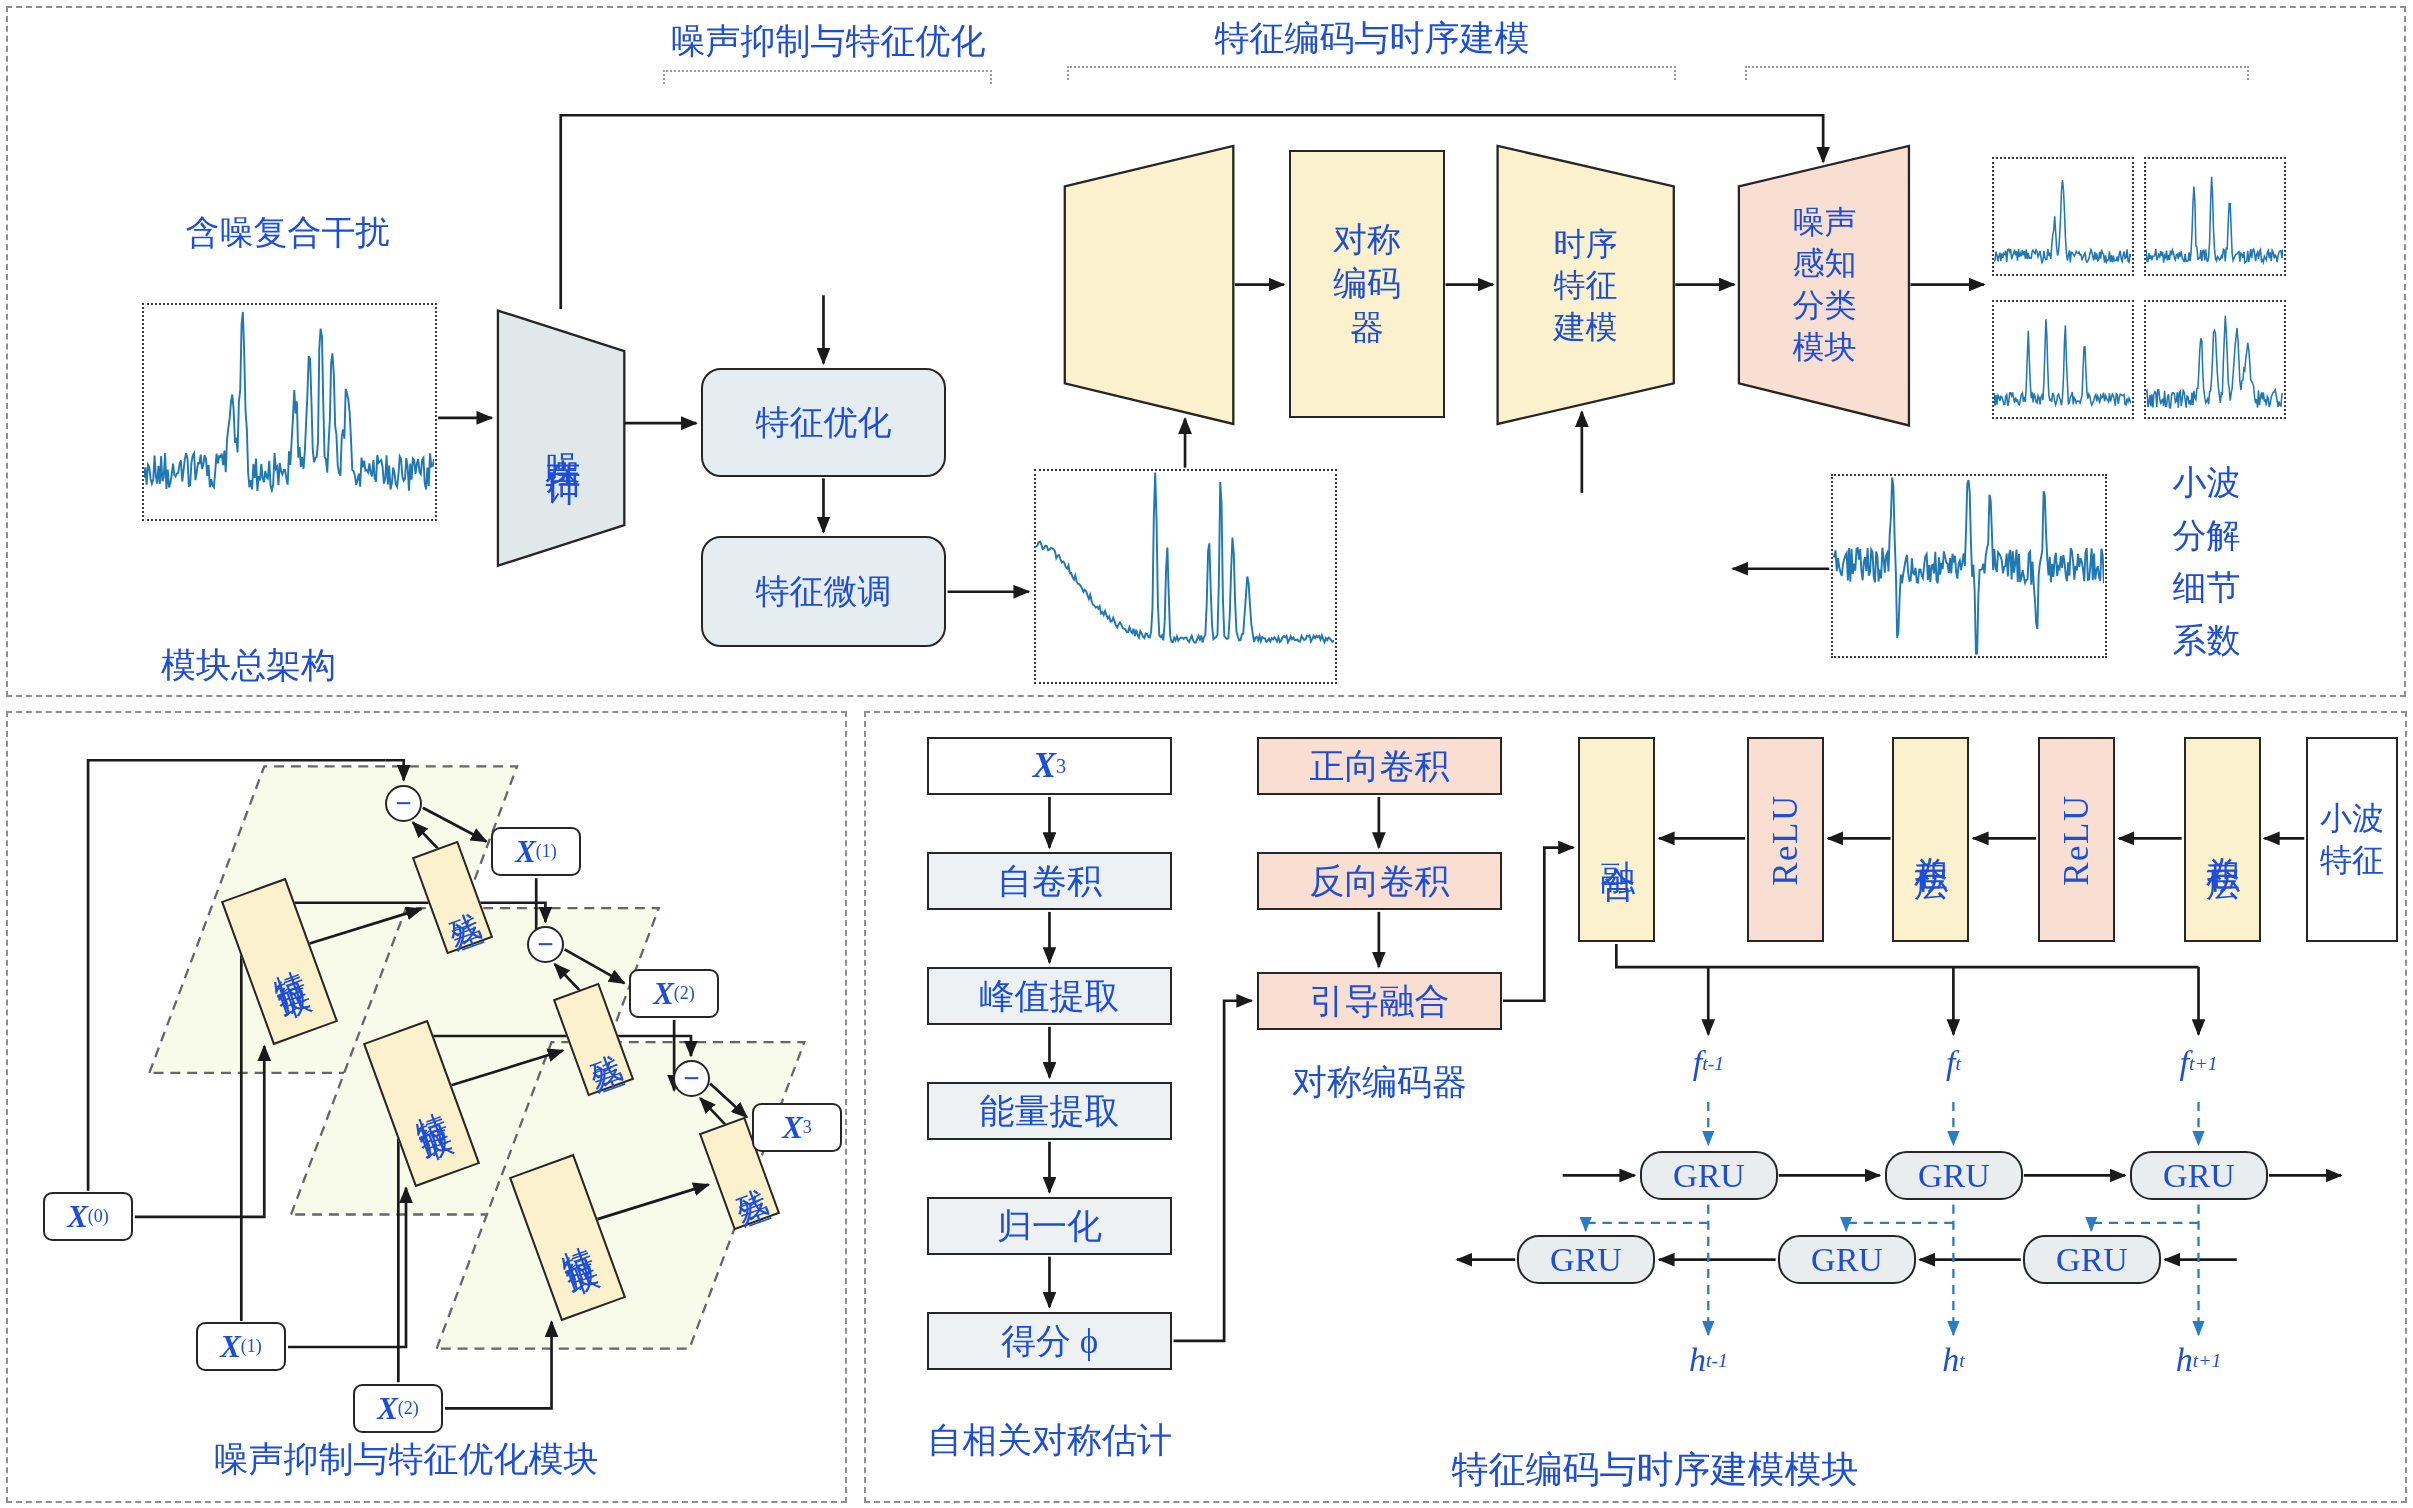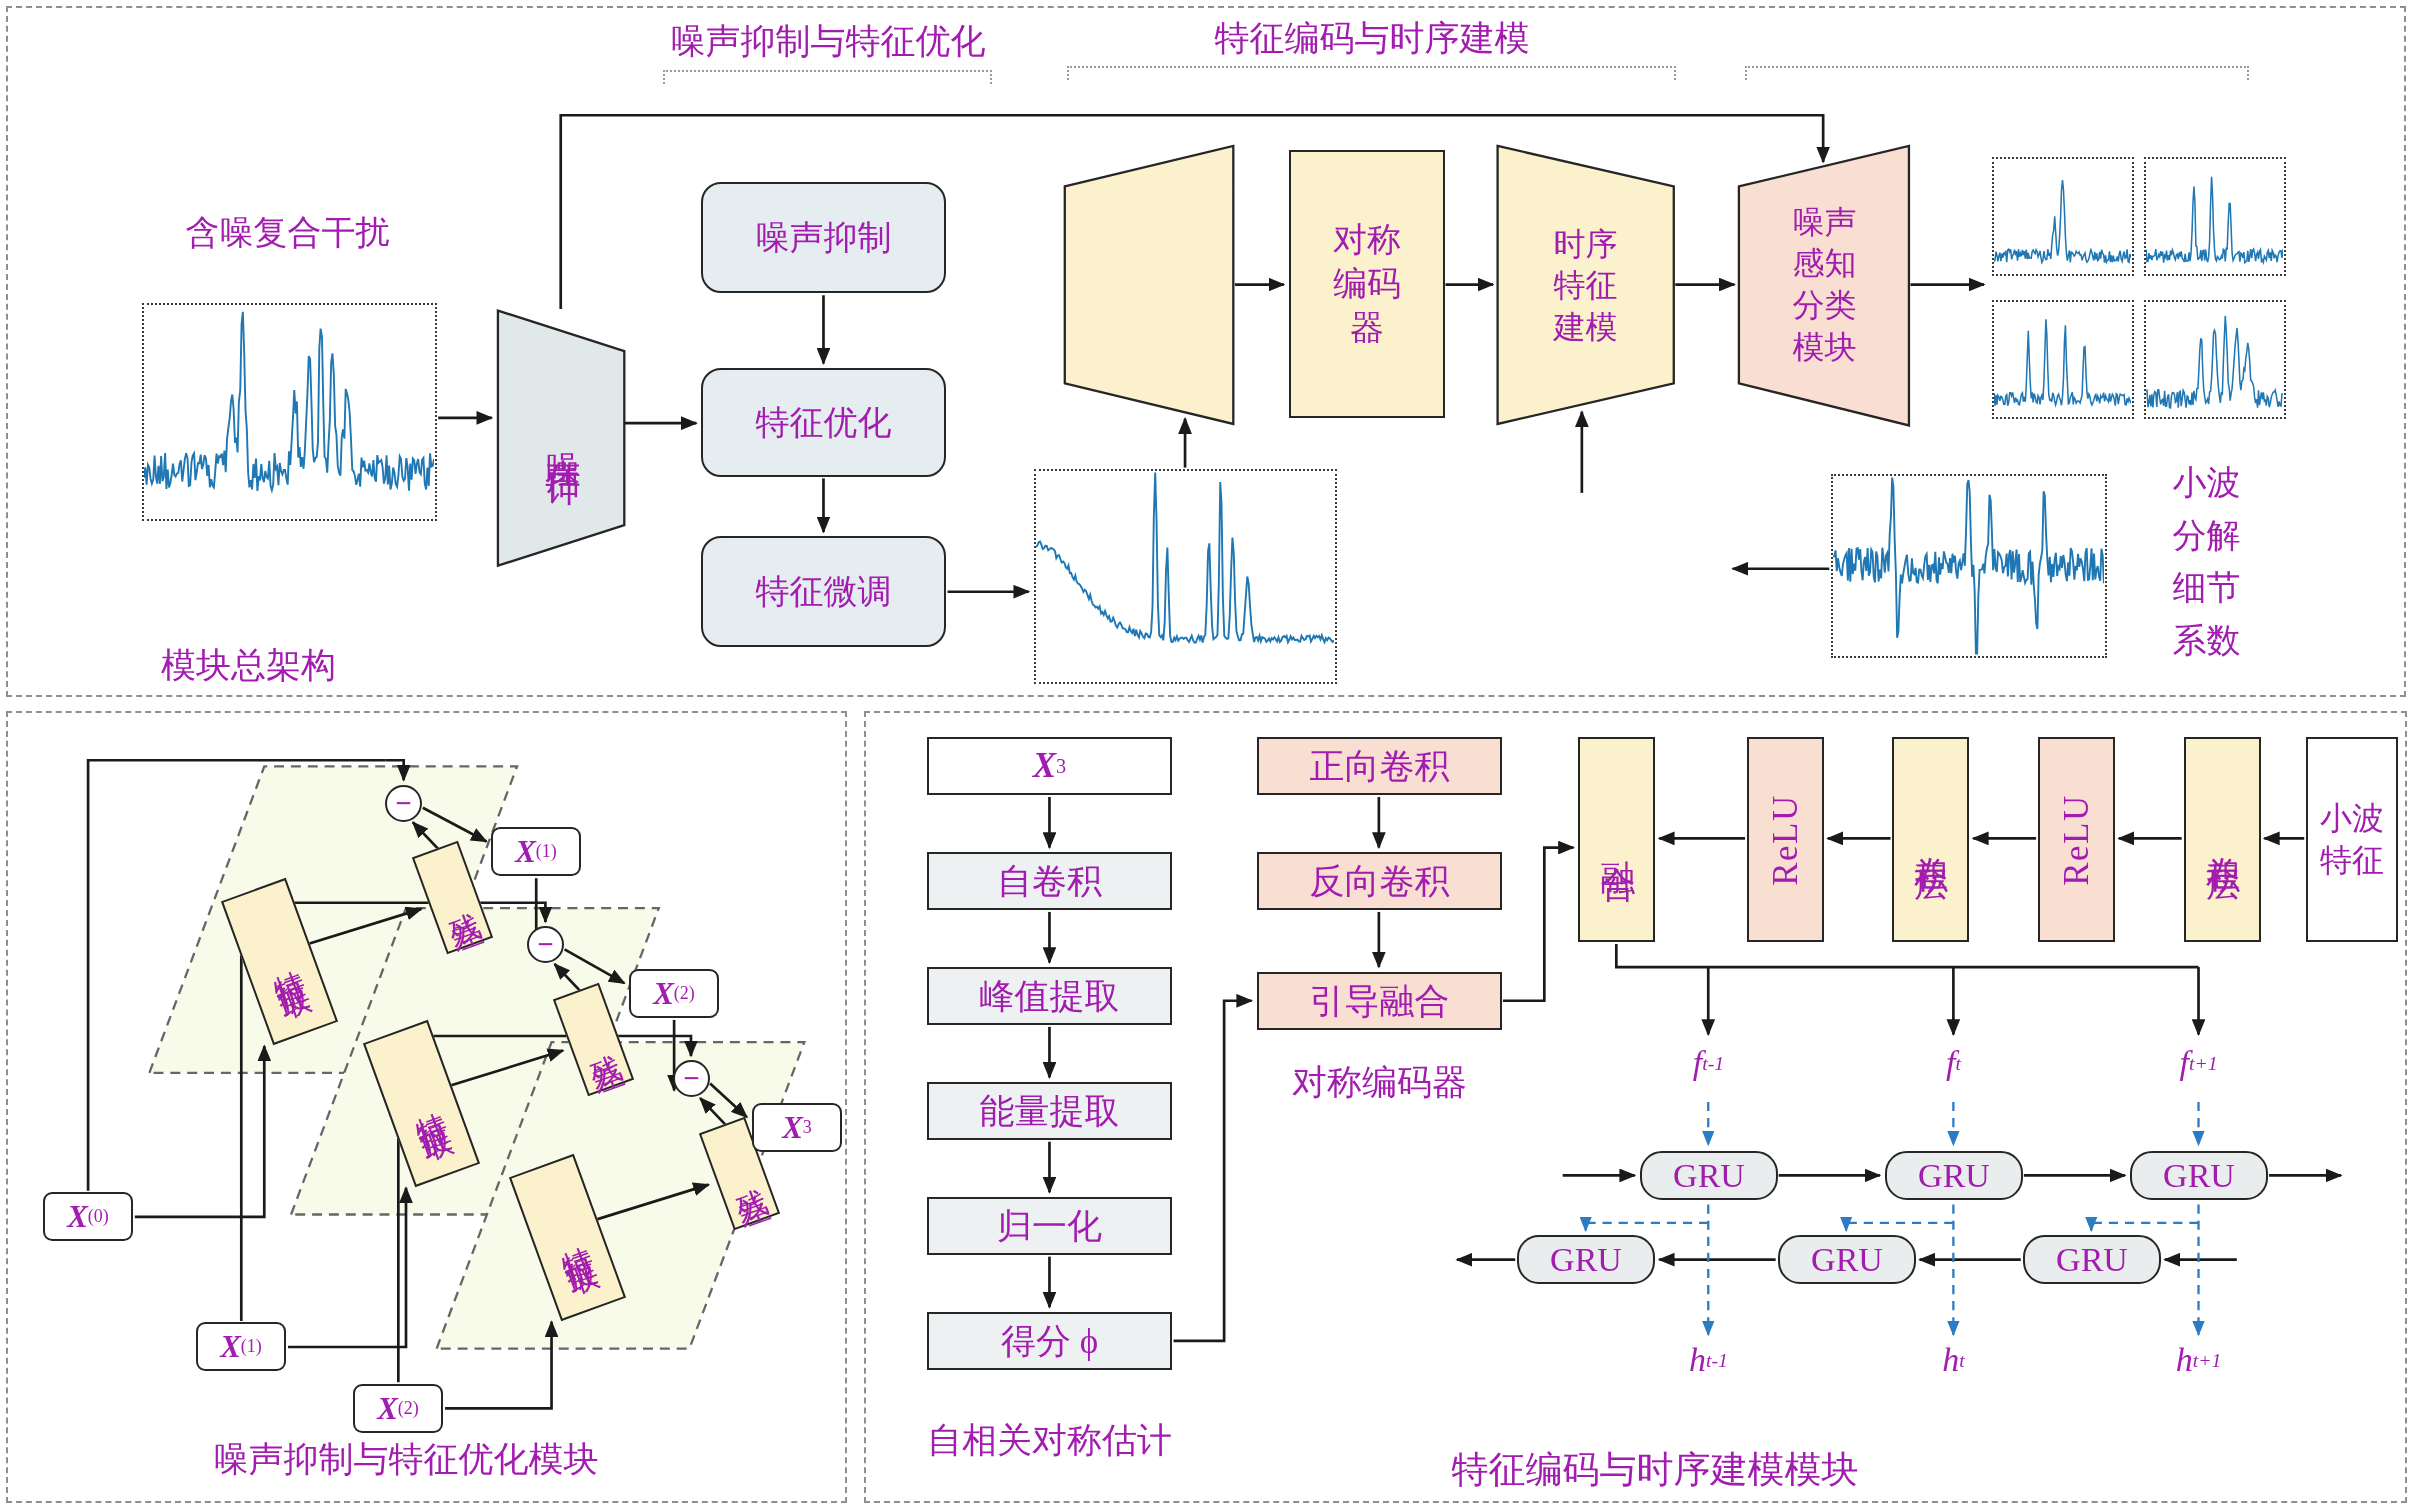--- a/index.html
+++ b/index.html
@@ -1,17 +1,17 @@
 <!DOCTYPE html>
 <html style="font-size:12.3px"><head>
 <meta charset="utf-8">
 <style>
 *{box-sizing:border-box;margin:0;padding:0}
 body{background:#fff;width:2413px;height:1509px;overflow:hidden}
-.stage{position:relative;width:2413px;height:1211px;background:#fff;color:#a21caf;
+.stage{position:relative;width:2413px;height:1211px;background:#fff;color:#1d4ed8;
   font-family:"Liberation Serif","DejaVu Serif",serif}
 .panel{position:absolute;border:2.3px dashed #8f8f8f;background:#fff;z-index:0}
 svg.wires{position:absolute;left:0;top:0;z-index:1}
 .node{position:absolute;z-index:2;display:flex;align-items:center;justify-content:center;text-align:center}
 .box{border:2.3px solid #262626}
 .yellow{background:#fbf1cc}
 .pink{background:#f9dfd2}
 .grayb{background:#e6edf0}
 .lgray{background:#edf1f2}
 .white{background:#fff}
@@ -150,21 +150,20 @@
   <div class="plot" style="left:142px;top:303px;width:295px;height:218px">
     <svg width="290" height="214" viewBox="0 0 379 279">
         <polyline fill="none" stroke="#1f77b4" stroke-width="2.5" points="0.0,225.3 1.7,211.7 3.4,234.4 5.2,208.6 6.9,212.0 8.6,226.7 10.3,233.1 12.1,227.9 13.8,196.5 15.5,223.3 17.2,233.2 18.9,209.8 20.7,233.4 22.4,197.2 24.1,230.1 25.8,224.5 27.6,193.2 29.3,240.1 31.0,214.6 32.7,238.2 34.5,231.9 36.2,221.5 37.9,206.9 39.6,221.8 41.3,223.8 43.1,219.8 44.8,219.0 46.5,207.3 48.2,202.8 50.0,230.4 51.7,215.4 53.4,200.9 55.1,193.4 56.9,200.6 58.6,236.0 60.3,235.1 62.0,205.7 63.7,196.5 65.5,193.4 67.2,228.5 68.9,217.9 70.6,206.3 72.4,206.6 74.1,195.3 75.8,214.1 77.5,208.2 79.2,196.0 81.0,200.7 82.7,222.9 84.4,208.7 86.1,237.9 87.9,227.3 89.6,235.6 91.3,237.9 93.0,218.3 94.8,193.9 96.5,206.8 98.2,197.3 99.9,198.2 101.6,194.0 103.4,208.9 105.1,189.9 106.8,218.3 108.5,175.2 110.3,159.9 112.0,147.6 113.7,125.6 115.4,116.6 117.1,135.9 118.9,179.6 120.6,173.0 122.3,192.4 124.0,126.2 125.8,110.7 127.5,25.0 129.2,8.5 130.9,60.1 132.7,138.4 134.4,161.9 136.1,218.9 137.8,237.9 139.5,228.6 141.3,240.6 143.0,207.4 144.7,225.6 146.4,200.2 148.2,242.6 149.9,223.2 151.6,228.9 153.3,207.4 155.0,225.6 156.8,231.2 158.5,216.6 160.2,224.5 161.9,226.4 163.7,203.4 165.4,236.0 167.1,241.8 168.8,234.6 170.6,193.3 172.3,213.9 174.0,210.9 175.7,235.0 177.4,206.1 179.2,217.0 180.9,221.1 182.6,215.2 184.3,215.3 186.1,226.5 187.8,234.4 189.5,190.8 191.2,208.7 192.9,178.3 194.7,146.5 196.4,110.7 198.1,141.5 199.8,125.7 201.6,199.0 203.3,185.3 205.0,211.3 206.7,198.4 208.5,213.7 210.2,190.7 211.9,152.6 213.6,115.5 215.3,66.4 217.1,70.3 218.8,124.8 220.5,187.8 222.2,205.0 224.0,199.5 225.7,198.2 227.4,178.6 229.1,56.7 230.8,30.6 232.6,41.2 234.3,128.7 236.0,198.2 237.7,200.7 239.5,218.8 241.2,180.3 242.9,149.7 244.6,75.0 246.3,63.0 248.1,91.0 249.8,157.7 251.5,169.5 253.2,209.6 255.0,219.0 256.7,222.7 258.4,172.4 260.1,162.3 261.9,174.4 263.6,109.3 265.3,115.3 267.0,123.4 268.7,139.2 270.5,174.9 272.2,215.3 273.9,217.0 275.6,222.6 277.4,234.7 279.1,227.7 280.8,220.1 282.5,237.0 284.3,199.1 286.0,211.8 287.7,203.0 289.4,216.1 291.1,215.3 292.9,218.6 294.6,206.8 296.3,218.9 298.0,223.7 299.8,202.2 301.5,225.7 303.2,230.7 304.9,195.9 306.6,205.9 308.4,204.1 310.1,202.2 311.8,211.4 313.5,233.1 315.3,226.4 317.0,196.0 318.7,234.3 320.4,209.5 322.1,240.8 323.9,233.0 325.6,212.1 327.3,218.7 329.0,233.4 330.8,237.0 332.5,222.1 334.2,197.4 335.9,200.9 337.7,224.1 339.4,229.2 341.1,226.9 342.8,199.7 344.5,211.3 346.3,242.3 348.0,206.8 349.7,228.0 351.4,200.4 353.2,202.6 354.9,220.4 356.6,207.1 358.3,200.9 360.1,218.3 361.8,220.9 363.5,201.9 365.2,199.4 366.9,232.7 368.7,240.7 370.4,212.2 372.1,236.2 373.8,193.5 375.6,210.8 377.3,210.0 379.0,201.0"></polyline>
       </svg>
   </div>
 
   <div class="node f46" style="left:500px;top:320px;width:123px;height:234px">
     <span class="vtext">噪声估计</span>
   </div>
 
-  <div class="node box grayb r26 f44" style="left:701px;top:182px;width:245px;height:111px">噪声抑制</div>
   <div class="node box grayb r26 f44" style="left:701px;top:368px;width:245px;height:109px">特征优化</div>
   <div class="node box grayb r26 f44" style="left:701px;top:536px;width:245px;height:111px">特征微调</div>
 
   <div class="plot" style="left:1034px;top:469px;width:303px;height:215px">
     <svg width="298" height="210" viewBox="0 0 389 274">
         <polyline fill="none" stroke="#1f77b4" stroke-width="2.5" points="0.0,99.0 1.8,97.2 3.5,92.8 5.3,92.0 7.1,96.4 8.8,101.8 10.6,100.5 12.4,97.3 14.1,97.8 15.9,103.4 17.7,102.1 19.5,100.5 21.2,101.0 23.0,102.2 24.8,104.5 26.5,113.7 28.3,110.2 30.1,109.8 31.8,114.8 33.6,119.4 35.4,118.0 37.1,120.0 38.9,125.5 40.7,127.4 42.4,123.3 44.2,133.4 46.0,133.1 47.7,138.6 49.5,141.8 51.3,136.3 53.0,144.1 54.8,147.0 56.6,147.5 58.3,150.1 60.1,153.3 61.9,157.7 63.7,155.0 65.4,156.8 67.2,161.9 69.0,167.0 70.7,161.5 72.5,169.3 74.3,174.5 76.0,175.5 77.8,178.2 79.6,177.1 81.3,179.7 83.1,176.6 84.9,185.9 86.6,184.0 88.4,187.9 90.2,182.7 91.9,188.0 93.7,192.4 95.5,189.4 97.3,196.6 99.0,196.3 100.8,191.5 102.6,196.0 104.3,201.6 106.1,204.3 107.9,199.9 109.6,197.7 111.4,200.5 113.2,205.1 114.9,205.8 116.7,206.6 118.5,210.1 120.2,210.3 122.0,203.7 123.8,209.3 125.5,211.5 127.3,205.8 129.1,215.5 130.8,207.1 132.6,213.9 134.4,217.2 136.1,209.0 137.9,212.0 139.7,216.3 141.5,218.1 143.2,212.1 145.0,212.7 146.8,216.6 148.5,217.2 150.3,210.0 152.1,177.1 153.8,59.4 155.6,2.0 157.4,67.4 159.1,172.7 160.9,214.4 162.7,216.9 164.4,214.5 166.2,221.0 168.0,196.9 169.7,130.5 171.5,99.8 173.3,162.1 175.1,214.8 176.8,223.0 178.6,223.2 180.4,217.5 182.1,220.8 183.9,215.8 185.7,221.3 187.4,218.9 189.2,217.5 191.0,217.5 192.7,219.2 194.5,217.4 196.3,217.4 198.0,220.9 199.8,223.1 201.6,218.9 203.3,215.1 205.1,221.1 206.9,223.8 208.6,223.9 210.4,219.0 212.2,215.1 214.0,220.0 215.7,214.7 217.5,223.9 219.3,216.7 221.0,213.6 222.8,175.4 224.6,104.6 226.3,94.4 228.1,155.8 229.9,202.8 231.6,219.5 233.4,217.7 235.2,216.7 236.9,213.8 238.7,144.2 240.5,14.3 242.2,42.8 244.0,166.8 245.8,215.1 247.5,217.5 249.3,219.1 251.1,218.4 252.9,189.3 254.6,133.2 256.4,86.7 258.2,108.0 259.9,170.5 261.7,209.4 263.5,216.1 265.2,221.1 267.0,220.8 268.8,213.1 270.5,212.5 272.3,186.9 274.1,161.7 275.8,137.6 277.6,146.6 279.4,176.1 281.1,199.8 282.9,212.2 284.7,223.2 286.4,217.2 288.2,216.5 290.0,221.2 291.8,215.0 293.5,222.2 295.3,216.8 297.1,217.7 298.8,218.5 300.6,223.0 302.4,221.3 304.1,218.6 305.9,222.4 307.7,218.1 309.4,219.8 311.2,217.0 313.0,219.5 314.7,222.5 316.5,216.9 318.3,223.1 320.0,221.4 321.8,216.9 323.6,215.5 325.3,217.2 327.1,215.1 328.9,223.4 330.6,220.2 332.4,215.6 334.2,219.8 336.0,217.4 337.7,220.6 339.5,220.5 341.3,220.1 343.0,222.4 344.8,222.7 346.6,215.1 348.3,217.8 350.1,220.5 351.9,219.6 353.6,215.3 355.4,215.9 357.2,214.8 358.9,222.5 360.7,219.0 362.5,215.0 364.2,218.0 366.0,215.0 367.8,216.9 369.5,215.3 371.3,219.9 373.1,214.5 374.9,219.8 376.6,223.5 378.4,218.1 380.2,220.8 381.9,217.4 383.7,218.6 385.5,221.0 387.2,223.2 389.0,221.0"></polyline>
       </svg>
   </div>
 
   <div class="node box yellow f44 pre" style="left:1289px;top:150px;width:156px;height:268px">对称

